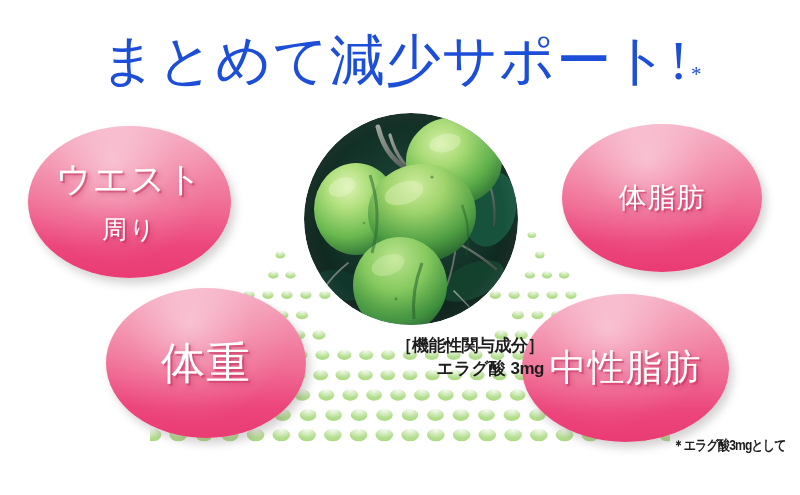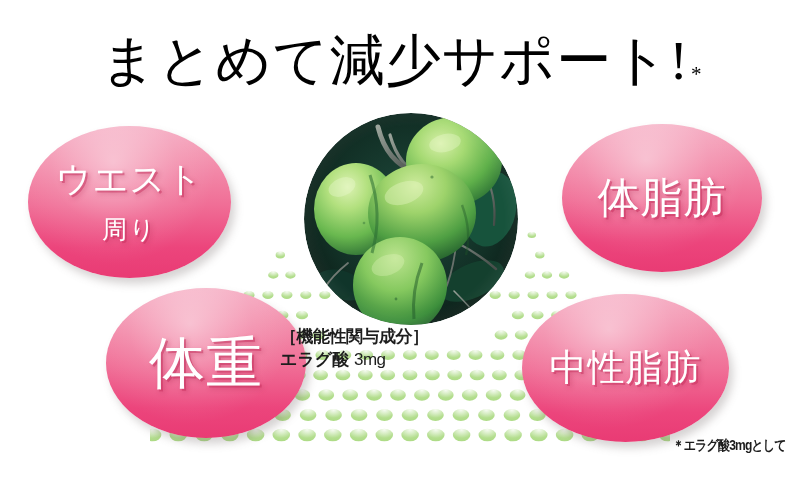--- a/index.html
+++ b/index.html
@@ -19,21 +19,21 @@
     overflow: hidden;
   }
 
   
   .headline {
     position: absolute;
     left: 0;
     top: 30px;
     width: 800px;
     text-align: center;
-    color: #000000;
+    color: #1d4ed8;
     font-family: "Liberation Serif", "DejaVu Serif", serif;
     font-size: 55px;
     line-height: 62px;
     letter-spacing: 1px;
     white-space: nowrap;
     z-index: 40;
   }
   .headline .hl-main { font-weight: 400; }
   .headline .hl-star {
     font-size: 21px;
@@ -68,42 +68,42 @@
     z-index: 18;
     -webkit-mask-image: radial-gradient(circle at 50% 50%, #000 62%, rgba(0,0,0,0.92) 78%, rgba(0,0,0,0.35) 93%, rgba(0,0,0,0) 100%);
     mask-image: radial-gradient(circle at 50% 50%, #000 62%, rgba(0,0,0,0.92) 78%, rgba(0,0,0,0.35) 93%, rgba(0,0,0,0) 100%);
   }
   .fruit-circle svg { display: block; width: 100%; height: 100%; }
 
   
   .caption {
     position: absolute;
     left: 280px;
-    top: 326px;
+    top: 335px;
     width: 264px;
-    text-align: left;
+    text-align: right;
     z-index: 30;
     color: #1d1d1d;
   }
   .caption .cap-line1 {
     font-size: 17px;
     font-weight: bold;
     line-height: 22px;
     letter-spacing: -0.5px;
     white-space: nowrap;
   }
   .caption .cap-line2 {
     font-size: 17px;
     font-weight: bold;
     line-height: 23px;
     letter-spacing: 0px;
     white-space: nowrap;
   }
   .caption .cap-dose {
-    font-weight: normal;
+    font-weight: bold;
     letter-spacing: -0.5px;
   }
 
   
   .bubble {
     position: absolute;
     border-radius: 50%;
     background:
       radial-gradient(ellipse at 42% 24%, rgba(255,255,255,0.45) 0%, rgba(255,255,255,0.10) 38%, rgba(255,255,255,0) 62%),
       linear-gradient(to bottom, #f5a9c0 0%, #f391ae 22%, #f06e96 52%, #ec457c 80%, #e93b74 100%);
@@ -128,24 +128,24 @@
     display: block;
     font-size: 0.72em;
     letter-spacing: 2px;
     margin-top: 18px;
   }
 
   #bubble-waist  { left: 28px;  top: 126px; width: 203px; height: 152px; }
   #bubble-waist  .btxt { font-size: 35px; }
 
   #bubble-bodyfat { left: 562px; top: 124px; width: 200px; height: 148px; }
-  #bubble-bodyfat .btxt { font-size: 42px; text-align: right; }
+  #bubble-bodyfat .btxt { font-size: 28px; text-align: right; }
 
   #bubble-weight { left: 106px; top: 288px; width: 200px; height: 150px; }
-  #bubble-weight .btxt { font-size: 56px; }
+  #bubble-weight .btxt { font-size: 44px; }
 
   #bubble-triglyceride { left: 522px; top: 294px; width: 207px; height: 148px; }
   #bubble-triglyceride .btxt { font-size: 37px; text-align: center; }
 
   
   .footnote {
     position: absolute;
     right: 14px;
     top: 437px;
     font-size: 14px;

